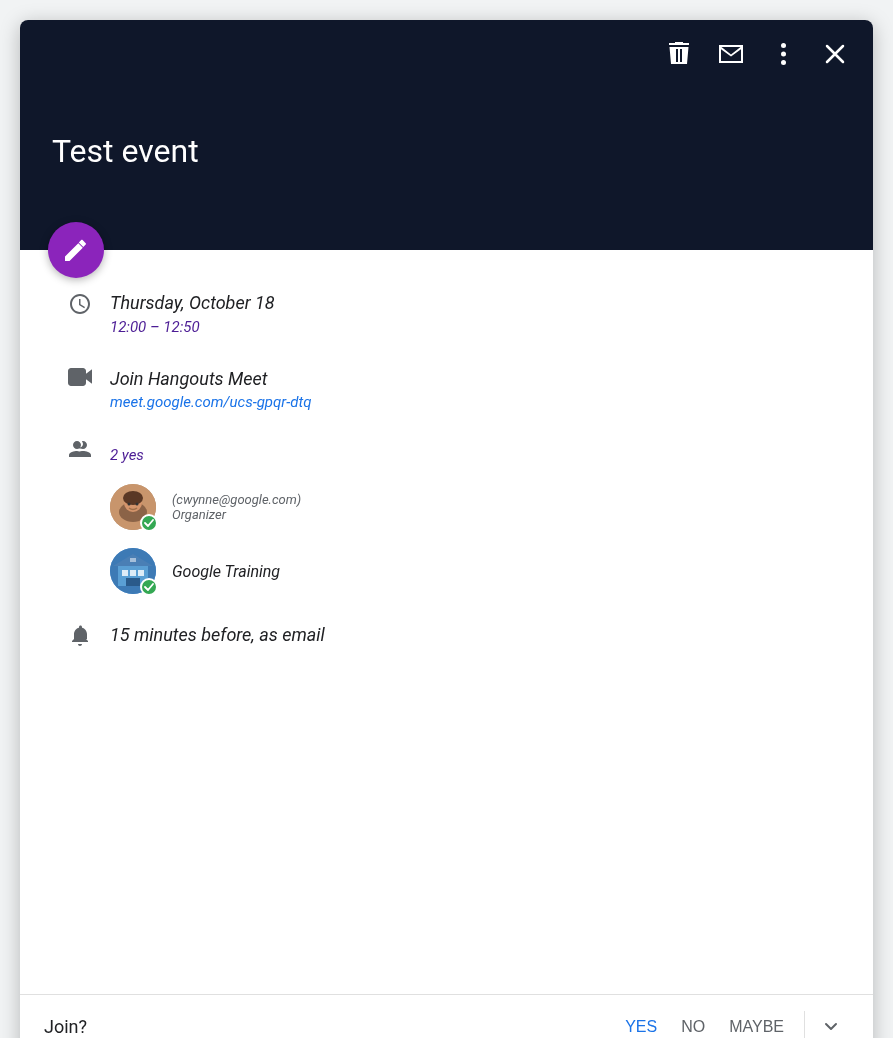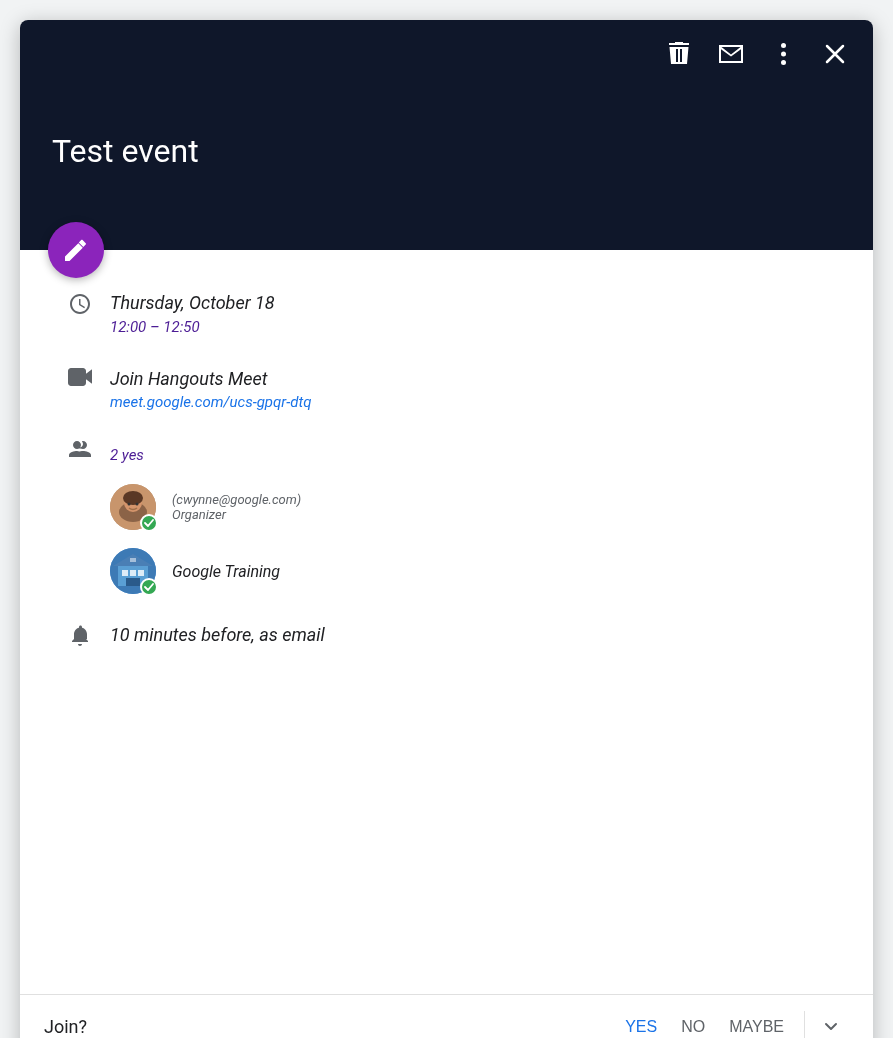--- a/index.html
+++ b/index.html
@@ -348,21 +348,21 @@
       </div>
     </div>
 
     <div class="detail-row reminder-row">
       <div class="detail-icon">
         <svg width="22" height="24" viewBox="0 0 22 24" fill="#5f6368">
           <path d="M11 22c1.1 0 2-.9 2-2H9c0 1.1.9 2 2 2zm7-7V10c0-3.07-2.13-5.64-5-6.32V3c0-.83-.67-1.5-1.5-1.5S10 2.17 10 3v.68C7.14 4.36 5 6.93 5 10v5l-2 2v1h16v-1l-2-2z"></path>
         </svg>
       </div>
       <div class="detail-content">
-        <div class="detail-primary">10 minutes before, as email</div>
+        <div class="detail-primary">15 minutes before, as email</div>
       </div>
     </div>
 
   </div>
 
   <div class="footer">
     <span class="going-label">Join?</span>
     <div class="rsvp-actions">
       <button class="rsvp-btn yes">YES</button>
       <button class="rsvp-btn no">NO</button>

